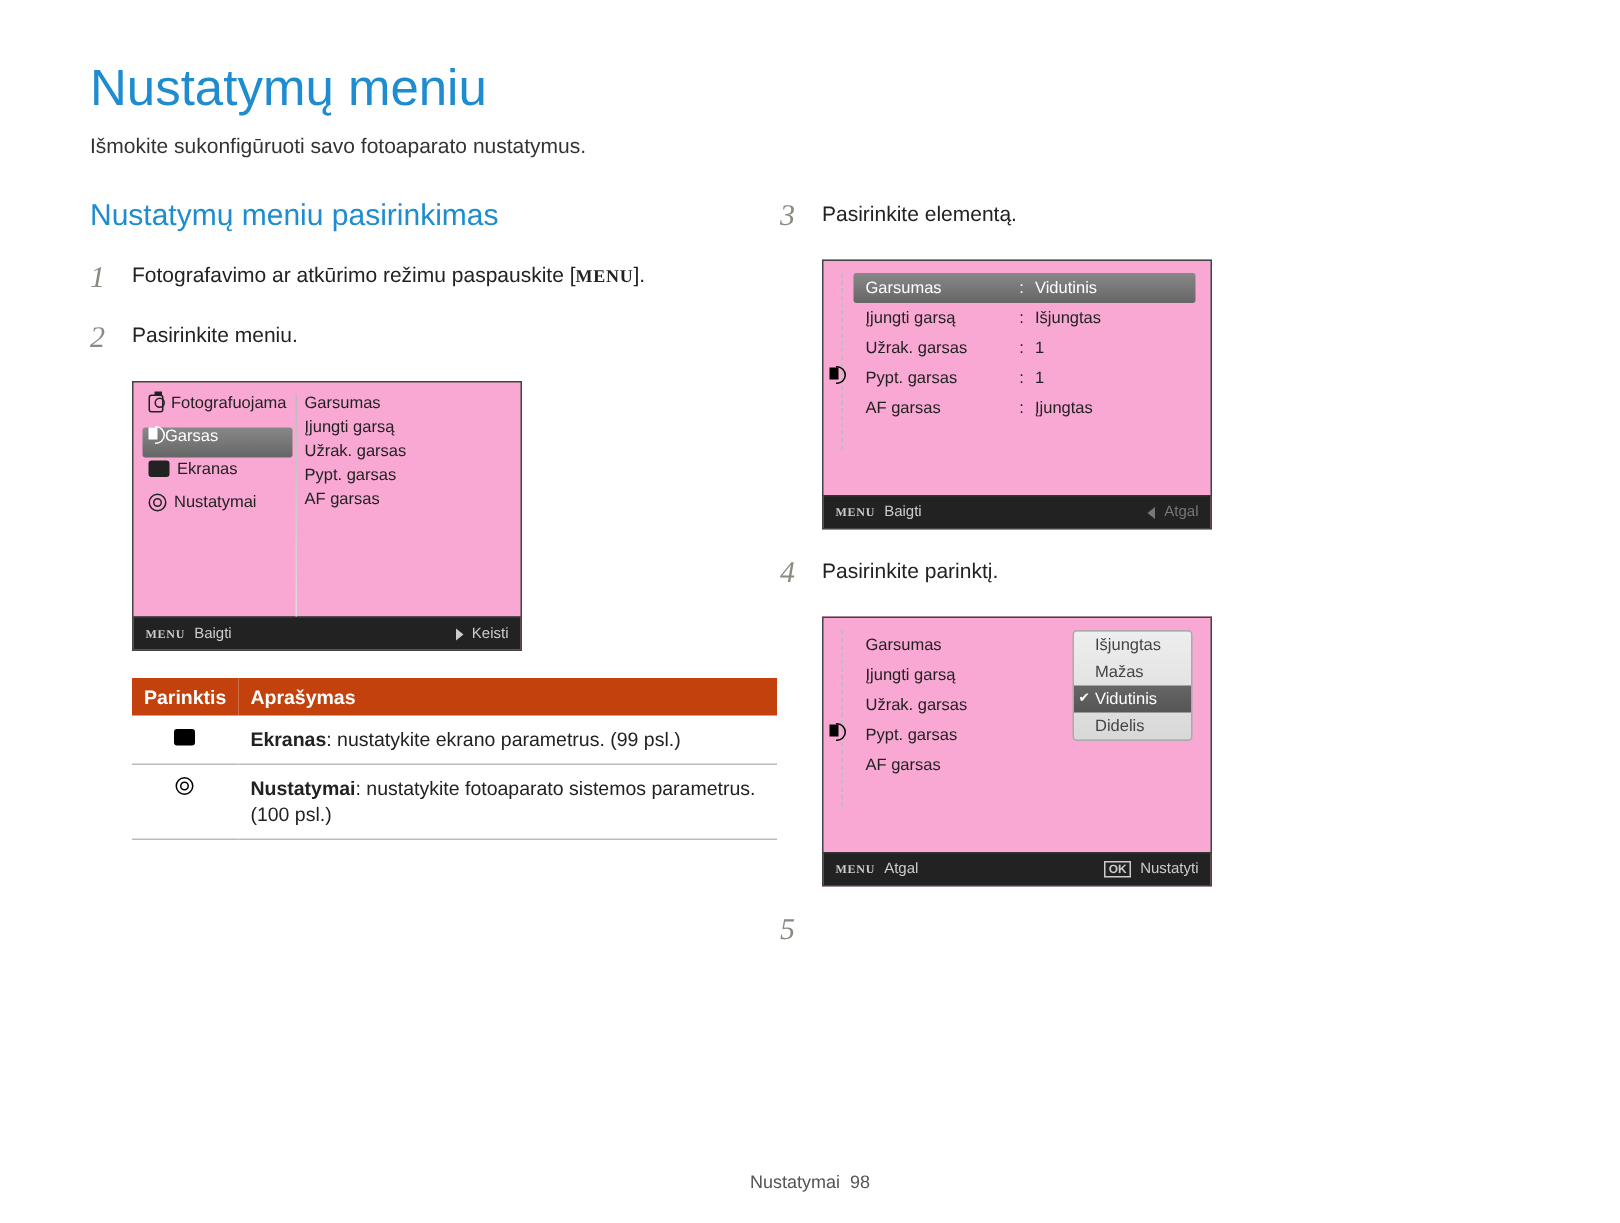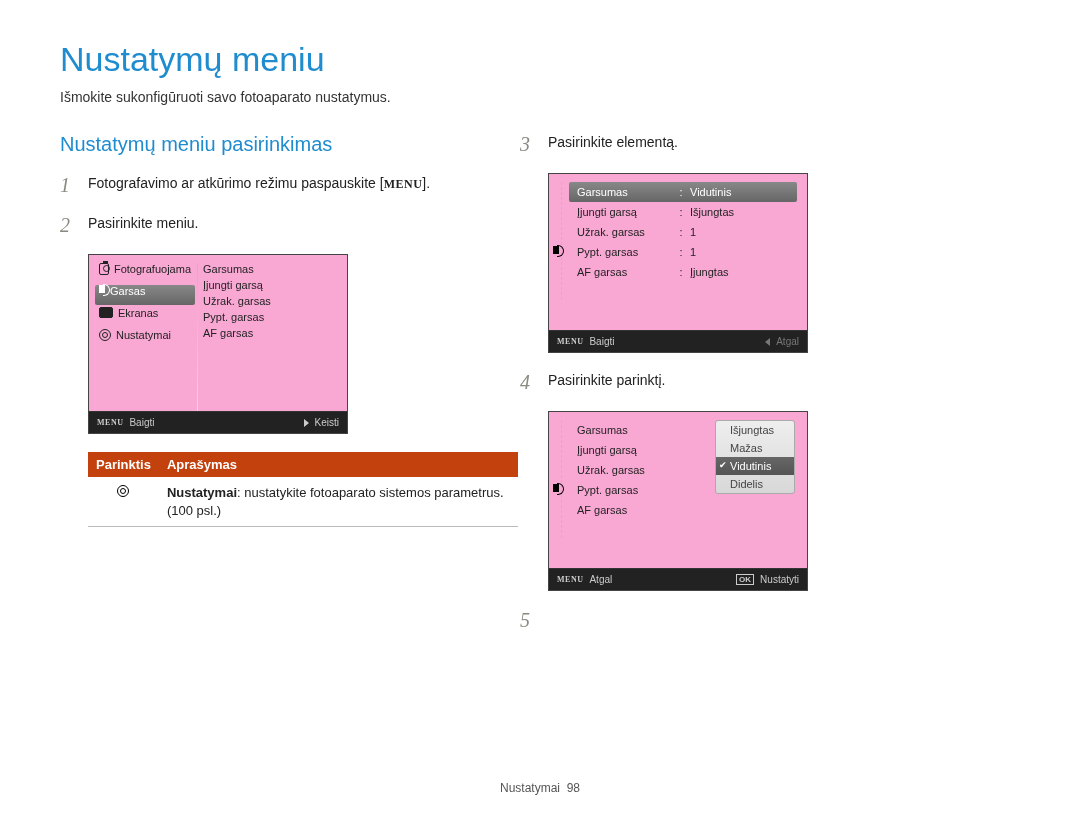--- a/index.html
+++ b/index.html
@@ -258,20 +258,24 @@
       </div>
     </div>
 
     <table class="opt-table">
       <tbody>
           <tr>
         <th>Parinktis</th>
         <th>Aprašymas</th>
       </tr>
       <tr>
+        <td class="ico"><span class="icon-screen"></span></td>
+        <td><b>Ekranas</b><span>: nustatykite ekrano parametrus. (99 psl.)</span></td>
+      </tr>
+      <tr>
         <td class="ico"><span class="icon-gear"></span></td>
         <td><b>Nustatymai</b><span>: nustatykite fotoaparato sistemos parametrus. (100 psl.)</span></td>
       </tr>
     </tbody>
       </table>
   </div>
 
   <div class="col">
 
     <div class="step">

